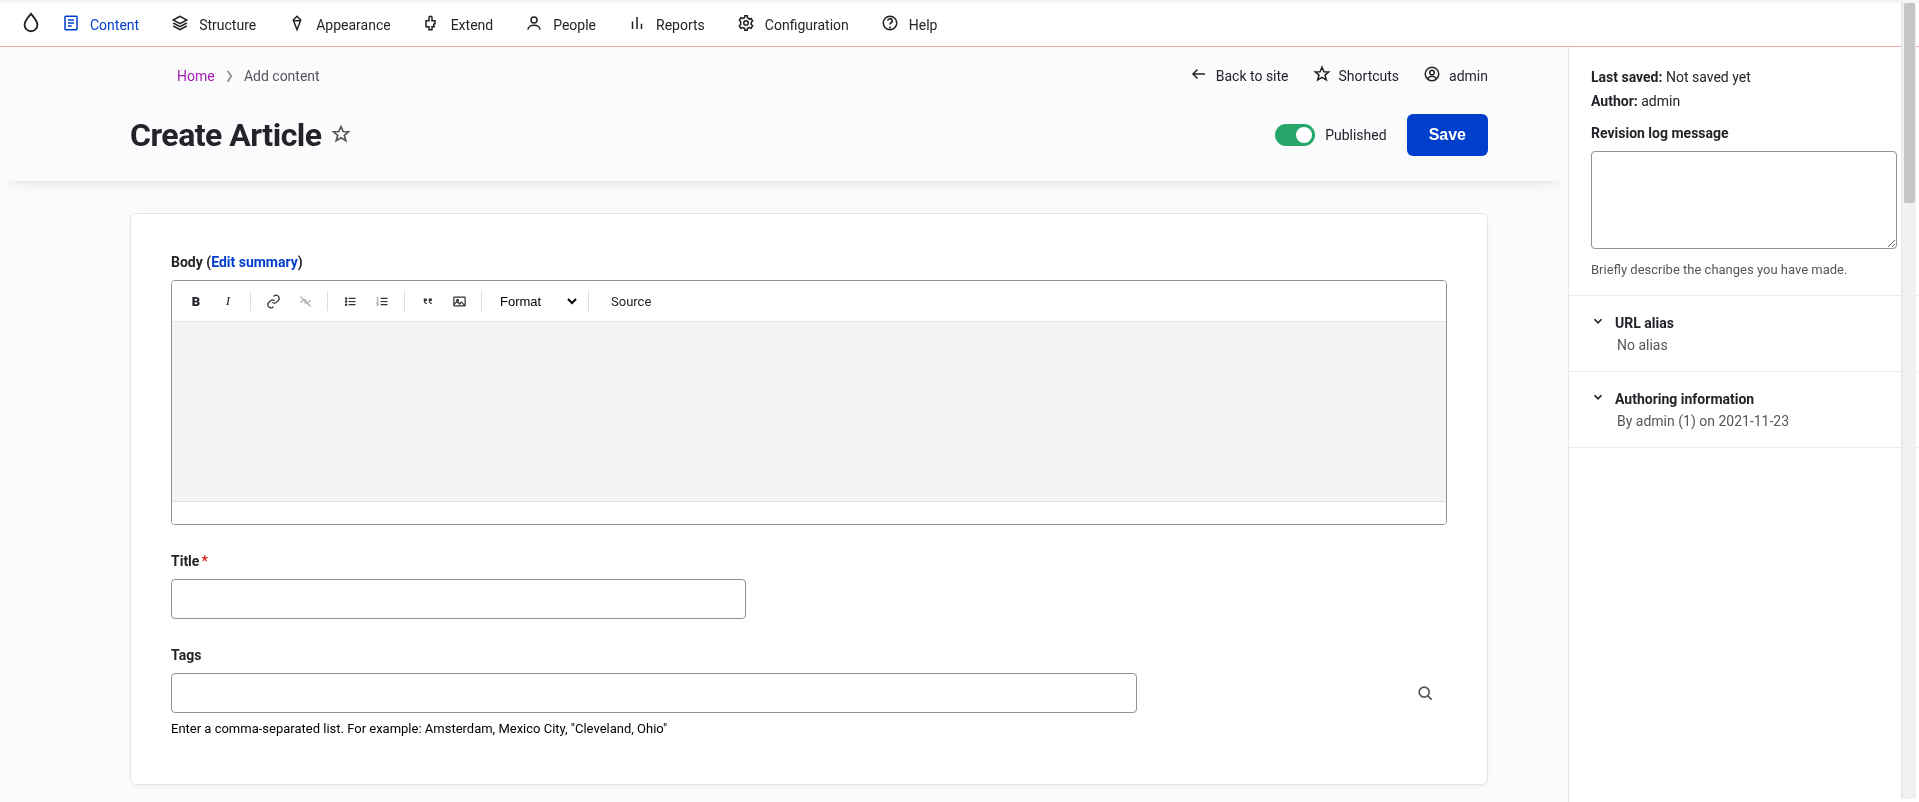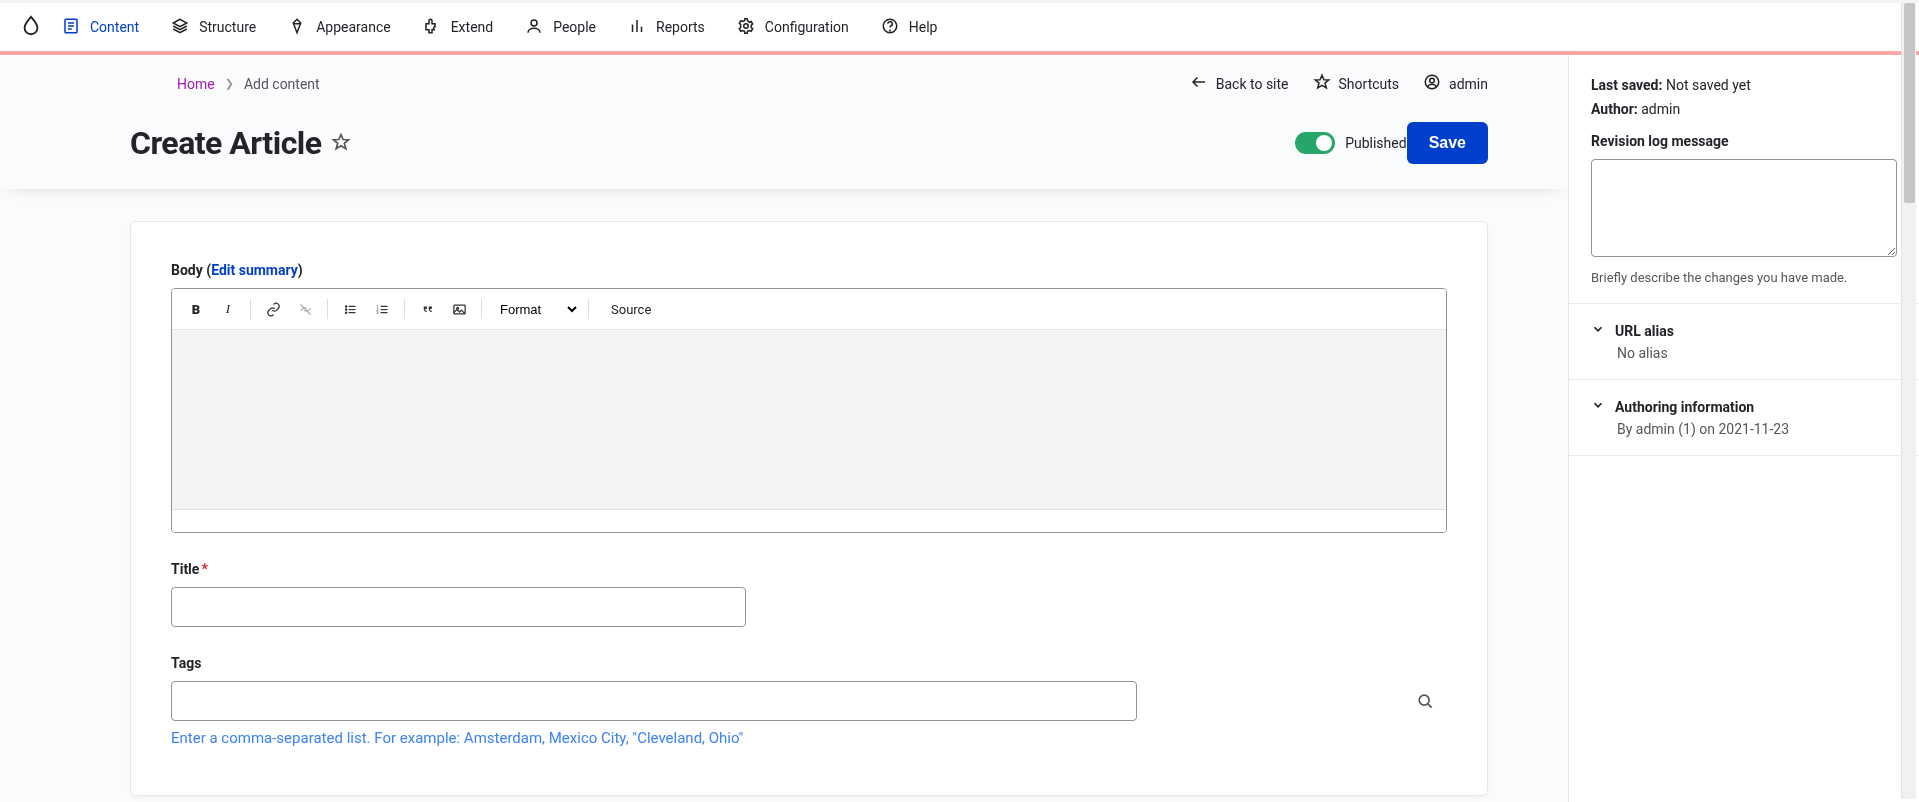--- a/index.html
+++ b/index.html
@@ -11,22 +11,22 @@
     width: 1919px;
     height: 802px;
     overflow: hidden;
     position: relative;
   }
 
   
   .toolbar {
     background: #fff;
     border-top: 3px solid #f4f4f4;
-    border-bottom: 4px solid #fca5a5;
-    height: 55px;
+    border-bottom: 1px solid #fca5a5;
+    height: 47px;
     display: flex;
     align-items: center;
     padding: 0 20px;
     gap: 8px;
   }
   .toolbar-item {
     display: flex;
     align-items: center;
     gap: 10px;
     padding: 8px 12px;
@@ -99,21 +99,21 @@
     box-shadow: 0 8px 14px -12px rgba(0,0,0,0.25);
     background: transparent;
   }
   .title-left { display:flex; align-items:center; gap: 9px;}
   .page-title {
     font-size: 32px;
     font-weight: 700;
     letter-spacing: -0.5px;
   }
   .star-btn svg{ width:20px;height:20px;}
-  .title-right { display:flex; align-items:center; justify-content:flex-end;}
+  .title-right { display:flex; align-items:center; gap:20px;justify-content:flex-end;}
   .toggle-wrap { display:flex; align-items:center; gap:10px;}
   .toggle {
     width: 40px; height: 22px; background:#26a769; border-radius: 22px; position:relative; cursor:pointer;
   }
   .toggle .knob {
     position:absolute; width:16px;height:16px;background:#fff;border-radius:50%; top:3px; right:3px;
   }
   .save-btn {
     background:#003ecc; color:#fff; border:none; border-radius:6px; padding: 12px 22px; font-size:16px; font-weight:600; cursor:pointer;
   }
@@ -157,21 +157,21 @@
     height: 180px; background:#f4f4f4; border-bottom:1px solid #e0e0e0;
   }
   .editor-footer {height:22px; background:#fff;}
   .tags-wrap { position:relative; }
   .tags-input {
     width: 966px; height:40px; border:1px solid #8e929c; border-radius:4px; padding:0 40px 0 12px; font-size:14px;
   }
   .tags-search {
     position:absolute; right:12px; top:10px; width:20px;height:20px; pointer-events:none;
   }
-  .hint { color:#3b82f6; font-size:15px; margin-top:8px;}
+  .hint { color:#000000; font-size:13px; margin-top:8px;}
 
   
   .side-section { padding: 18px 22px; border-bottom:1px solid #ececec;}
   .side-section.first { padding-top:22px; }
   .meta-line { margin-bottom:8px;}
   .meta-line .k{font-weight:700;}
   .side-label{font-weight:700; display:block; margin:16px 0 10px;}
   .side-textarea{
     width:100%; height:98px; border:1px solid #8e929c; border-radius:4px; resize:both; font-family:inherit; font-size:14px; padding:8px;
   }

